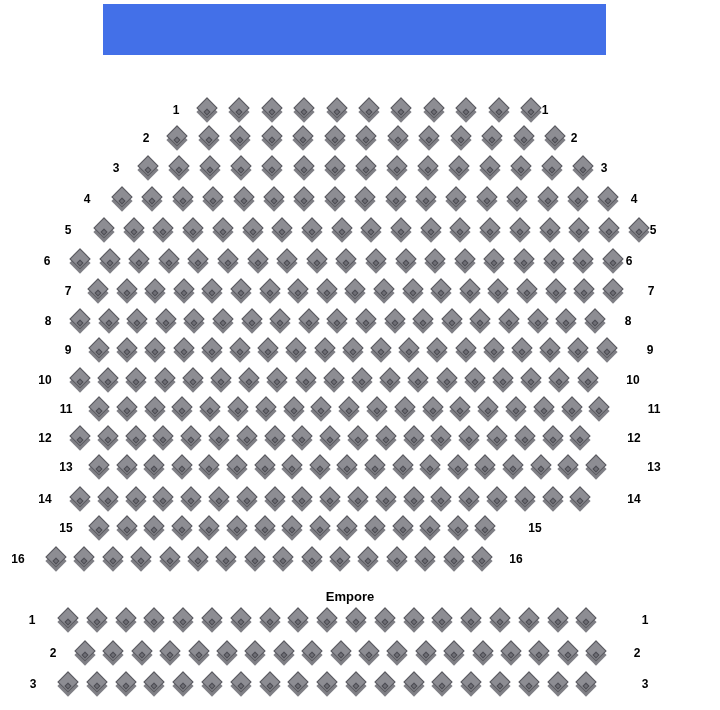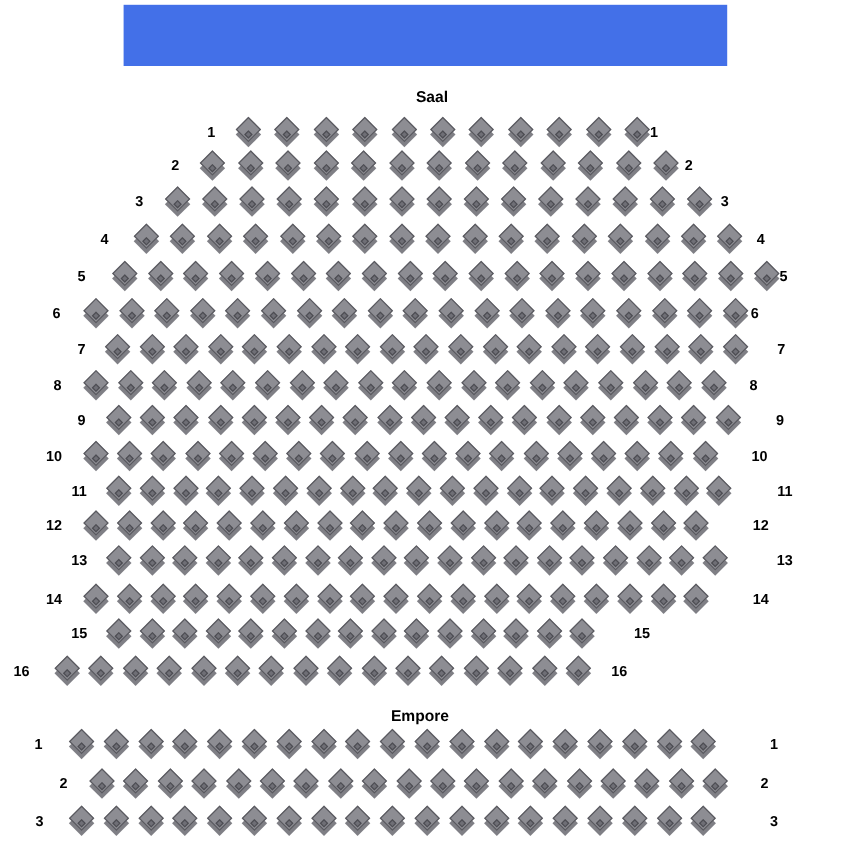--- a/index.html
+++ b/index.html
@@ -75,21 +75,20 @@
     background: #6f6f76;
     border: 1px solid #4d4d53;
     box-sizing: border-box;
   }
 </style>
 </head>
 <body>
 
 <div id="stage">
   <div class="banner"></div>
-  <div class="section-title" id="saal-title" style="top: 73px;">Saal</div>
   <div class="section-title" id="empore-title" style="top: 589px;">Empore</div>
 <div class="row-label" style="left: 176px; top: 110px;">1</div>
     <div class="row-label" style="left: 545px; top: 110px;">1</div>
     <div class="seat" style="left: 207px; top: 110px;">
       <div class="body">
         <div class="dot"></div>
       </div>
     </div>
     <div class="seat" style="left: 239.4px; top: 110px;">
       <div class="body">

